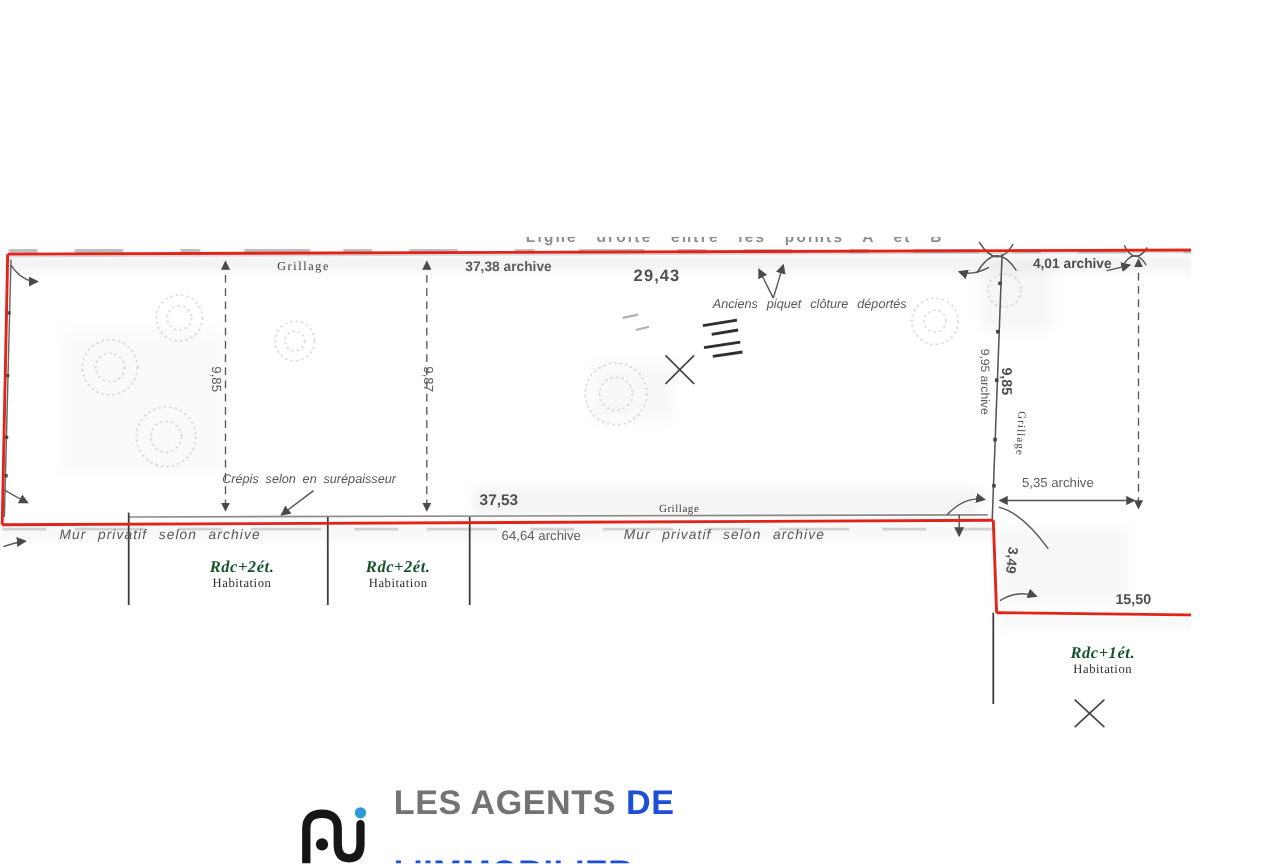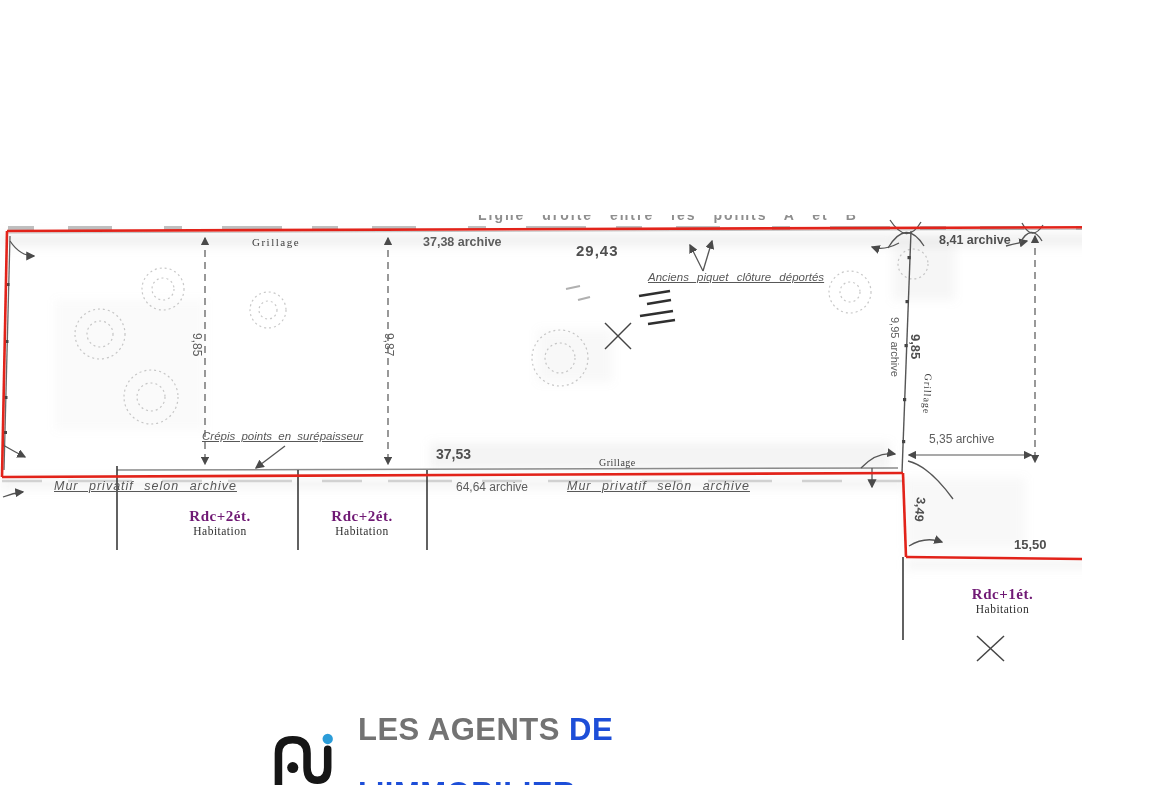--- a/index.html
+++ b/index.html
@@ -2,27 +2,27 @@
 <html><head>
 <meta charset="utf-8">
 <style>
   html,body{margin:0;padding:0;background:#ffffff;}
   .canvas{position:relative;width:1082px;height:785px;background:#ffffff;overflow:hidden;
           font-family:"Liberation Sans",sans-serif;}
   .abs{position:absolute;white-space:nowrap;}
   .dim{font-family:"Liberation Sans",sans-serif;font-weight:bold;color:#4f4f4f;}
   .dimlt{font-family:"Liberation Sans",sans-serif;color:#5d5d5d;}
   .ser{font-family:"Liberation Serif",serif;color:#3c3c3c;}
-  .ita{font-family:"Liberation Sans",sans-serif;font-style:italic;color:#585858;text-decoration:underline;}
+  .ita{font-family:"Liberation Sans",sans-serif;font-style:italic;color:#585858;}
   .vlabel{transform-origin:0 0;transform:rotate(90deg);}
   .cliptop{overflow:hidden;}
   .cliptop span{display:block;margin-top:-8px;color:#828282;font-weight:bold;font-size:14px;
                 word-spacing:11px;letter-spacing:2px;opacity:.9;}
   .bldg{text-align:center;}
-  .bl1{font-family:"Liberation Serif",serif;font-size:15px;font-weight:600;color:#701a75;letter-spacing:.5px;}
+  .bl1{font-family:"Liberation Serif",serif;font-size:15px;font-weight:600;color:#14532d;letter-spacing:.5px;font-style:italic;}
   .bl2{font-family:"Liberation Serif",serif;font-size:11.5px;font-weight:normal;color:#2e2e2e;letter-spacing:.5px;}
   .footer{position:absolute;left:50%;top:698px;transform:translateX(-50%);
           display:flex;align-items:center;gap:16px;}
   .brand{font-size:31px;font-weight:bold;letter-spacing:.5px;line-height:64px;}
   .brand .b1{color:#737373;}
   .brand .b2{color:#1d4ed8;}
 </style>
 </head>
 <body>
 
@@ -164,35 +164,35 @@
   <div class="abs cliptop" style="left:478px;top:215px;width:474px;height:14px">
     <span>Ligne droite entre les points A et B</span>
   </div>
 
   <div class="abs ser" style="left:252px;top:236px;font-size:11px;letter-spacing:1.5px">Grillage</div>
 
   <div class="abs dimlt" style="left:423px;top:235px;font-size:12.5px;font-weight:bold">37,38 archive</div>
 
   <div class="abs dim" style="left:576px;top:242px;font-size:15px;letter-spacing:1px">29,43</div>
 
-  <div class="abs dim" style="left:939px;top:233px;font-size:12.5px">8,41 archive</div>
+  <div class="abs dim" style="left:939px;top:233px;font-size:12.5px">4,01 archive</div>
 
   <div class="abs ita" style="left:648px;top:271px;font-size:11.5px;word-spacing:5px">Anciens piquet clôture déportés</div>
 
   <div class="abs dimlt vlabel" style="left:204px;top:333px;font-size:12px">9,85</div>
 
   <div class="abs dimlt vlabel" style="left:396px;top:333px;font-size:12px">9,87</div>
 
   <div class="abs dimlt vlabel" style="left:901px;top:317px;font-size:11px">9,95 archive</div>
 
   <div class="abs dim vlabel" style="left:923px;top:334px;font-size:13px">9,85</div>
 
   <div class="abs ser vlabel" style="left:934px;top:374px;font-size:10px;letter-spacing:1px;transform:rotate(93deg)">Grillage</div>
 
-  <div class="abs ita" style="left:202px;top:430px;font-size:11.5px;word-spacing:3px">Crépis points en surépaisseur</div>
+  <div class="abs ita" style="left:202px;top:430px;font-size:11.5px;word-spacing:3px">Crépis selon en surépaisseur</div>
 
   <div class="abs dim" style="left:436px;top:446px;font-size:14px">37,53</div>
 
   <div class="abs ser" style="left:599px;top:457px;font-size:10px;letter-spacing:.5px">Grillage</div>
 
   <div class="abs ita" style="left:54px;top:479px;font-size:12.5px;word-spacing:6px;letter-spacing:1px">Mur privatif selon archive</div>
 
   <div class="abs dimlt" style="left:456px;top:480px;font-size:12px">64,64 archive</div>
 
   <div class="abs ita" style="left:567px;top:479px;font-size:12.5px;word-spacing:6px;letter-spacing:1px">Mur privatif selon archive</div>

